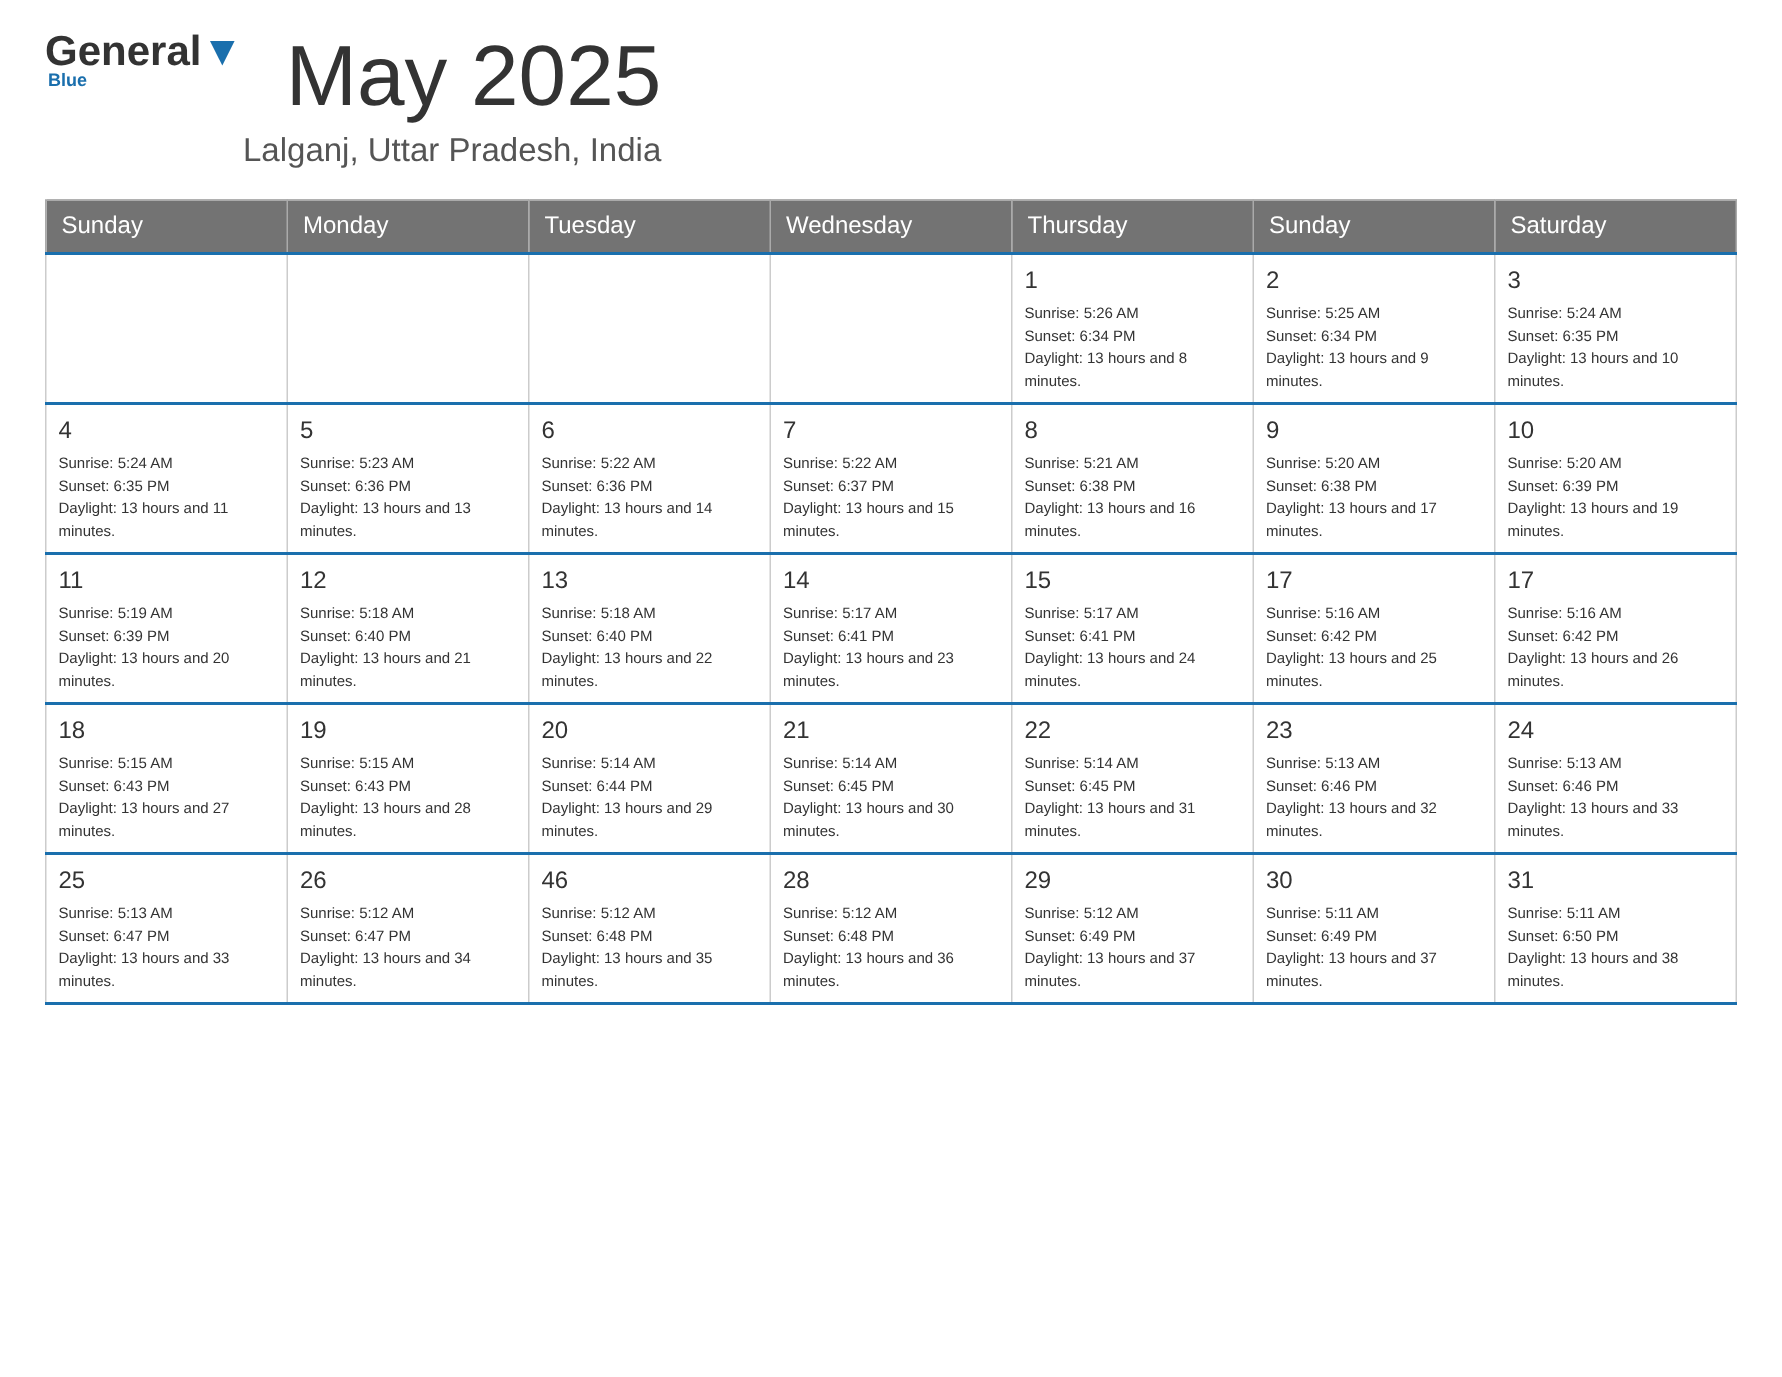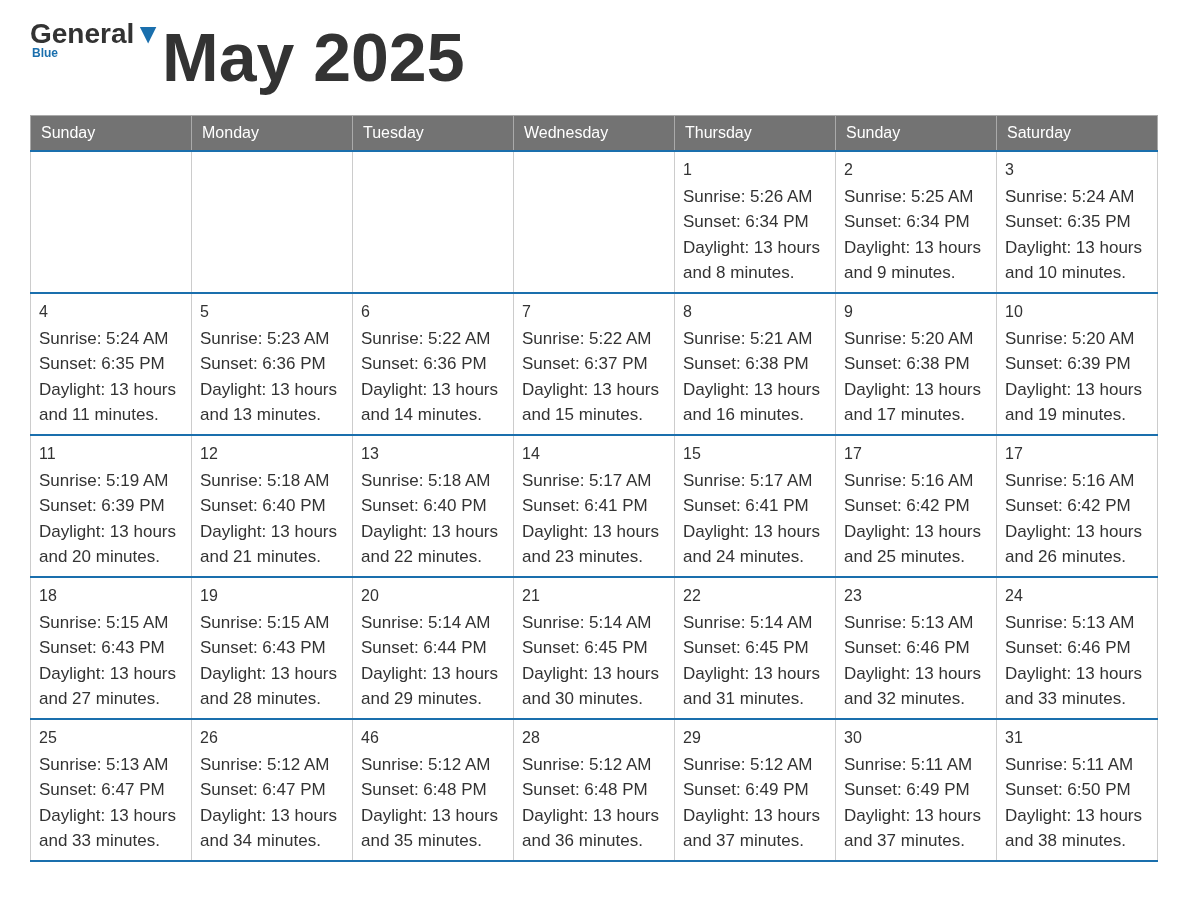--- a/index.html
+++ b/index.html
@@ -35,22 +35,22 @@
       color: #1a6fad;
       font-size: 12px;
       font-weight: bold;
       margin-top: -2px;
       padding-left: 2px;
     }
     .title-section {
       text-align: right;
     }
     .month-title {
-      font-size: 68px;
-      font-weight: bold;
+      font-size: 57px;
+      font-weight: normal;
       color: #333;
       line-height: 1.1;
     }
     .location-title {
       font-size: 22px;
       color: #555;
       margin-top: 4px;
     }
     .calendar {
       width: 100%;
@@ -77,21 +77,21 @@
     }
     .calendar td .day-num {
       font-size: 16px;
       font-weight: normal;
       color: #333;
       display: block;
       margin-bottom: 2px;
     }
     .calendar td .day-info {
       color: #333;
-      font-size: 17px;
+      font-size: 10px;
       line-height: 1.5;
     }
     .calendar tr {
       border-bottom: 2px solid #1a6fad;
     }
     .empty-cell {
       background: #fff;
     }
   </style>
 </head>
@@ -99,20 +99,21 @@
 
 <div class="header">
   <div class="logo">
     <div class="logo-text">
       General<span style="color:#1a6fad;">▼</span>
     </div>
     <div class="logo-blue-line">Blue</div>
   </div>
   <div class="title-section">
     <div class="month-title">May 2025</div>
+    <div class="location-title">Lalganj, Uttar Pradesh, India</div>
   </div>
 </div>
 
 <table class="calendar">
   <thead>
     <tr>
       <th>Sunday</th>
       <th>Monday</th>
       <th>Tuesday</th>
       <th>Wednesday</th>

